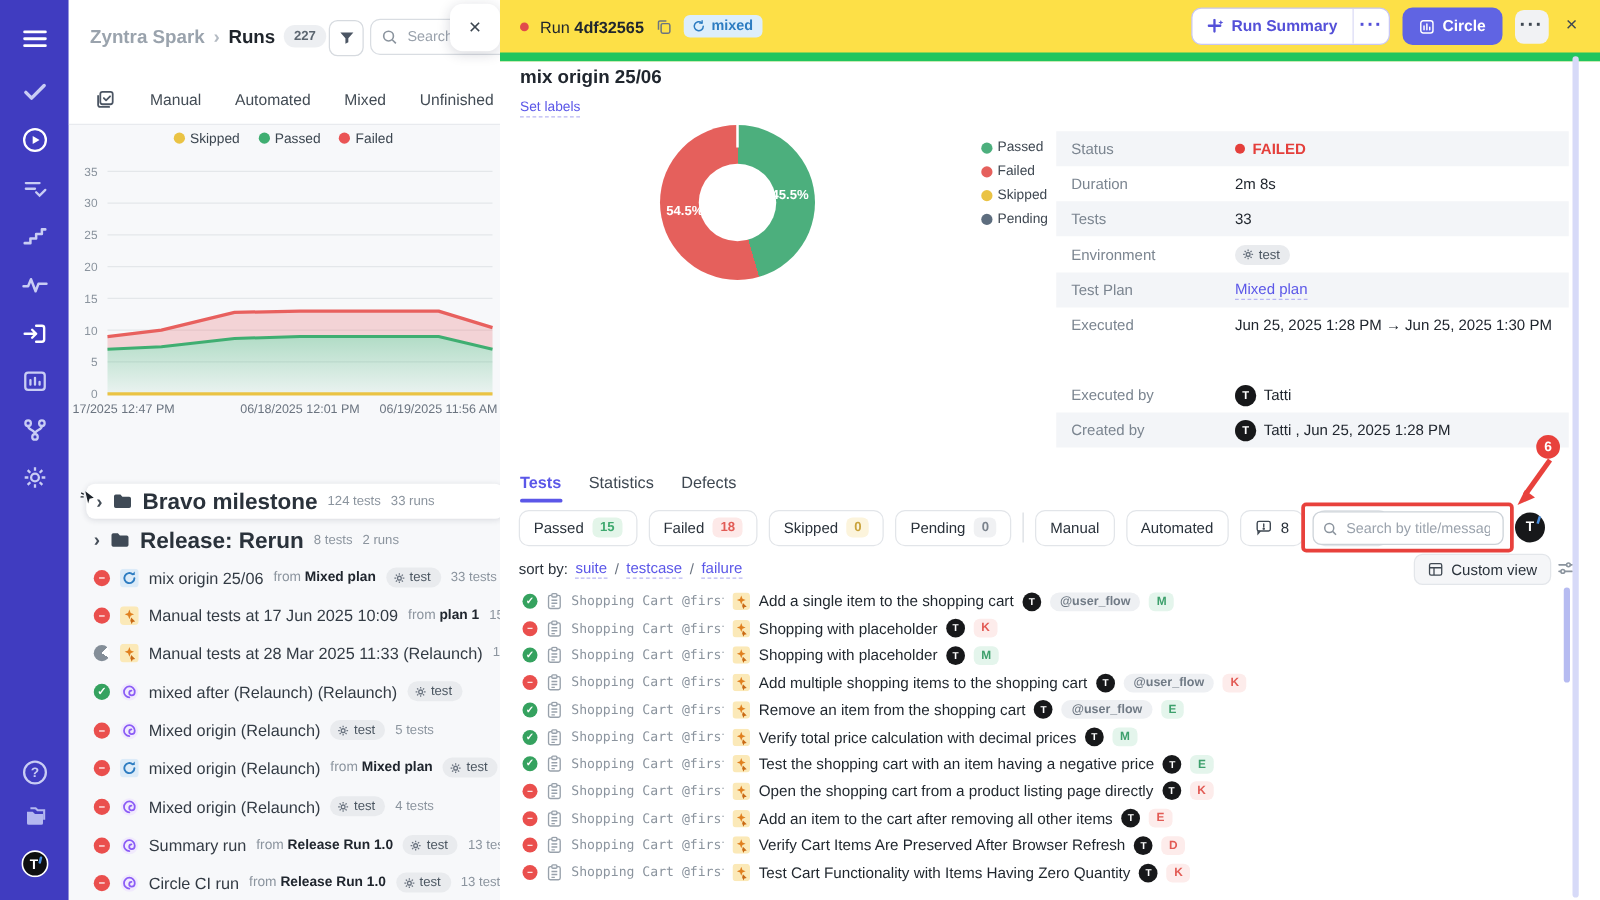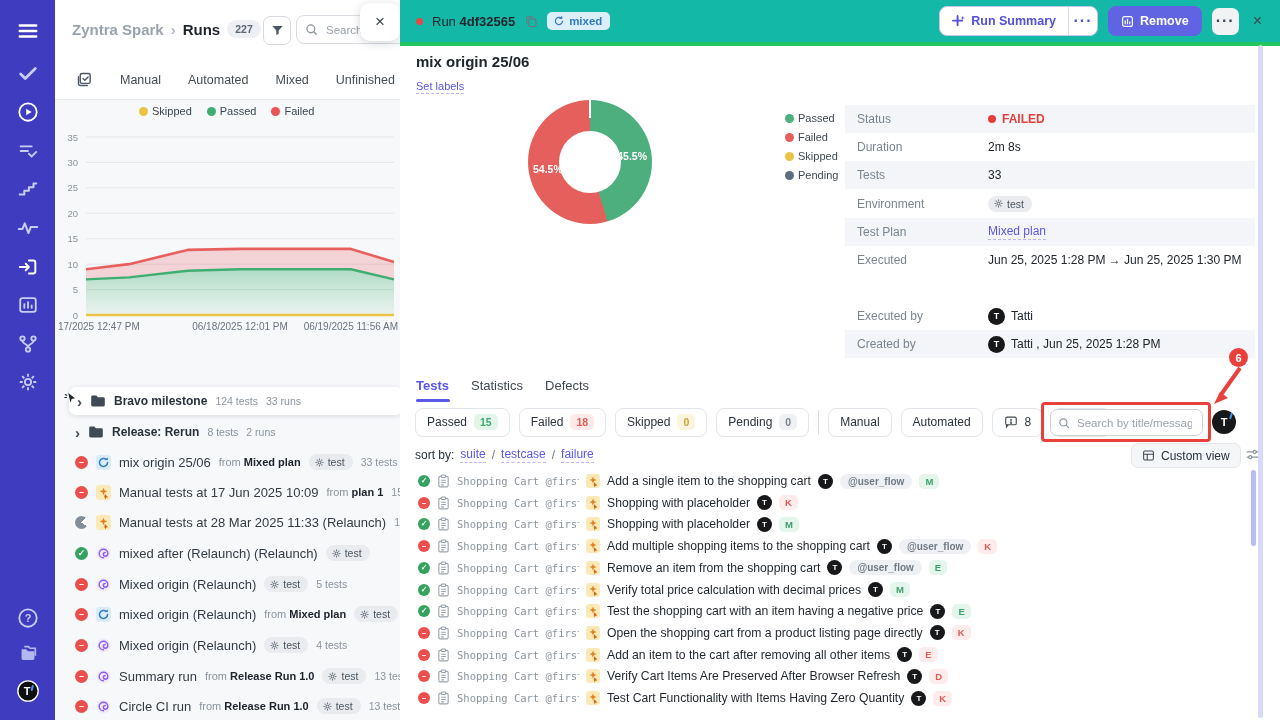--- a/index.html
+++ b/index.html
@@ -25,37 +25,37 @@
   .xcard{position:absolute;left:305px;top:3px;width:40px;height:38px;background:#fff;border-radius:10px;box-shadow:0 2px 10px rgba(30,35,60,.18);display:flex;align-items:center;justify-content:center;font-size:17px;color:#3c4650;}
   .lp-tabs{position:absolute;left:0;top:60px;width:345px;height:40px;background:#fff;border-bottom:1px solid #e8eaee;display:flex;align-items:center;gap:27px;padding-left:21px;box-sizing:border-box;}
   .lp-tab{font-size:12.5px;color:#434c55;white-space:nowrap;}
   
   .legend-row{position:absolute;left:84px;top:105px;display:flex;gap:15px;align-items:center;font-size:11px;color:#3c4650;}
   .dot{width:9px;height:9px;border-radius:50%;display:inline-block;margin-right:4px;vertical-align:-1px;}
   
   .run-row{position:absolute;left:20px;height:28px;width:420px;display:flex;align-items:center;gap:8px;font-size:13px;color:#333b44;}
   .run-row.card{background:#fff;border-radius:7px;box-shadow:0 1px 5px rgba(30,35,60,.14);padding-left:8px;left:14px;width:334px;box-sizing:border-box;}
   .chev{color:#454e58;font-weight:bold;font-size:15px;line-height:1;}
-  .ftitle{font-weight:bold;color:#2a323b;font-size:12px;}
+  .ftitle{font-weight:bold;color:#2a323b;font-size:18px;}
   .rmeta{font-size:10.5px;color:#8b949e;white-space:nowrap;}
   .st{width:13px;height:13px;min-width:13px;border-radius:50%;display:inline-flex;align-items:center;justify-content:center;color:#fff;font-size:9px;font-weight:bold;line-height:1;}
   .st.passed{background:#35a25f;}
   .st.failed{background:#ea4f4d;}
   .st.aborted{background:conic-gradient(from 45deg,#fff 0 22%,#848e98 22% 100%);}
   .type-ic{width:15px;height:15px;min-width:15px;display:inline-flex;}
   .type-ic svg{width:15px;height:15px;}
   .rtitle{white-space:nowrap;}
   .rfrom{font-size:11px;color:#8b949e;white-space:nowrap;}
   .rfrom b{color:#20262e;}
   .envchip{background:#e9ebee;border-radius:9px;padding:2px 8px 2px 5px;display:inline-flex;align-items:center;gap:3px;font-size:10.5px;color:#4a5560;white-space:nowrap;}
   .gear-ic svg{width:11px;height:11px;}
   .cursor-badge{position:absolute;left:8px;top:390px;z-index:5;}
   
   .main{position:absolute;left:400px;top:0;width:880px;height:720px;background:#fff;}
-  .m-head{position:absolute;left:0;top:0;width:880px;height:42px;border-bottom:4px solid #22c55e;background:#14b8a6;}
+  .m-head{position:absolute;left:0;top:0;width:880px;height:42px;border-bottom:7px solid #22c55e;background:#fde047;}
   .m-head-left{position:absolute;left:16px;top:0;height:42px;display:flex;align-items:center;gap:9px;}
   .reddot{width:7px;height:7px;border-radius:50%;background:#e14b4b;}
   .runlbl{font-size:13px;color:#20262e;}
   .runlbl b{font-weight:bold;}
   .chip-mixed{background:#ddeefb;border-radius:5px;padding:3px 8px 3px 6px;display:flex;align-items:center;gap:4px;font-size:11.5px;color:#2d7cc1;font-weight:bold;}
   .m-head-right{position:absolute;right:14px;top:6px;display:flex;align-items:center;gap:10px;}
   .split-btn{display:flex;border:1px solid #c7c6f3;border-radius:8px;overflow:hidden;background:#fff;height:30px;box-sizing:border-box;}
   .split-main{display:flex;align-items:center;gap:6px;padding:0 12px;color:#5450d8;font-size:12.5px;font-weight:bold;}
   .split-more{width:28px;display:flex;align-items:center;justify-content:center;border-left:1px solid #dcdbf6;color:#5450d8;font-weight:bold;letter-spacing:1px;}
   .report-btn{background:#6064e3;color:#fff;height:30px;border-radius:8px;display:flex;align-items:center;gap:6px;padding:0 13px;font-size:12.5px;font-weight:bold;}
@@ -510,21 +510,21 @@
           </span>
           <span class="split-more">···</span>
         </div>
         <div class="report-btn">
           <span>
               <svg width="13" height="13" viewBox="0 0 20 20" fill="none" stroke="#fff" stroke-width="1.8" stroke-linecap="round">
                 <rect x="2.5" y="2.5" width="15" height="15" rx="3"></rect>
                 <path d="M6.5 13.5V9M10 13.5V6.5M13.5 13.5v-3"></path>
               </svg>
             </span>
-          <span>Remove</span>
+          <span>Circle</span>
         </div>
         <div class="more-btn">···</div>
         <div class="close-x">×</div>
       </div>
     </div>
 
     <div class="m-title">mix origin 25/06</div>
     <span class="setlabels">Set labels</span>
 
     <div class="donut-wrap">

